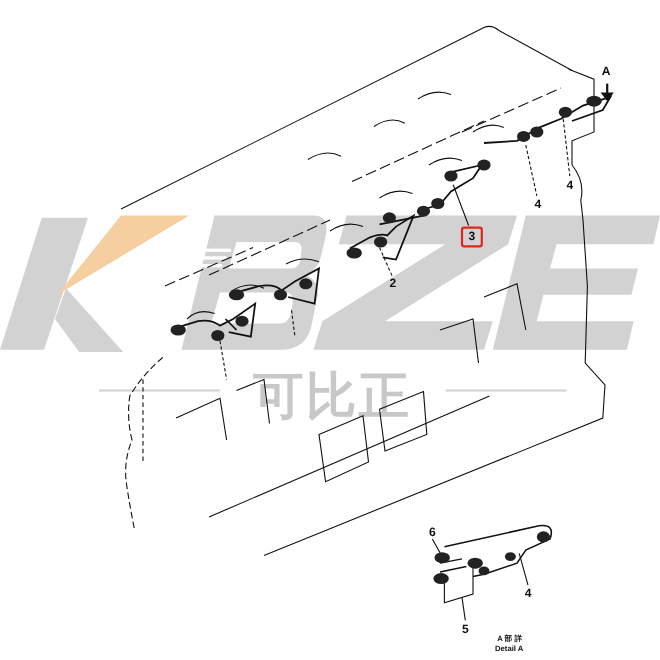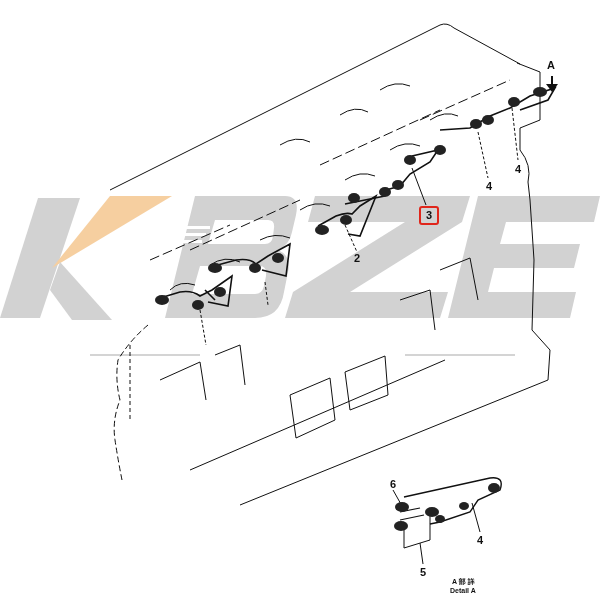--- a/index.html
+++ b/index.html
@@ -28,20 +28,21 @@
 
     <polygon points="478,196 600,196 594,222 506,222 500,244 580,244 574,268 494,268 488,292 576,292 570,318 448,318" fill="#d2d2d2"></polygon>
 
     <rect x="180" y="226" width="30" height="3" fill="#ffffff"></rect>
     <rect x="176" y="233" width="30" height="3" fill="#ffffff"></rect>
     <rect x="172" y="240" width="30" height="3" fill="#ffffff"></rect>
   </svg>
 
   <div class="wm-line" style="left:90px;width:110px;"></div>
   <div class="wm-line" style="left:405px;width:110px;"></div>
+  <div class="wm-cn">可比正</div>
 
   <svg class="canvas" width="600" height="600" viewBox="0 0 600 600" fill="none" stroke="#111" stroke-width="1">
 
     <path d="M110,190 L440,25 Q447,22 454,28 L520,64"></path>
     <path d="M517,63 L540,72 L540,120 L520,128 L520,150"></path>
 
     <path d="M520,150 Q532,165 528,182 L530,200 L534,260 L532,330 L550,350 L548,380 L240,505"></path>
     <path d="M190,470 L445,360"></path>
 
     <path d="M148,325 Q130,340 118,360 Q115,380 120,400 Q112,420 115,440 Q118,460 122,480" stroke-dasharray="6,3"></path>

